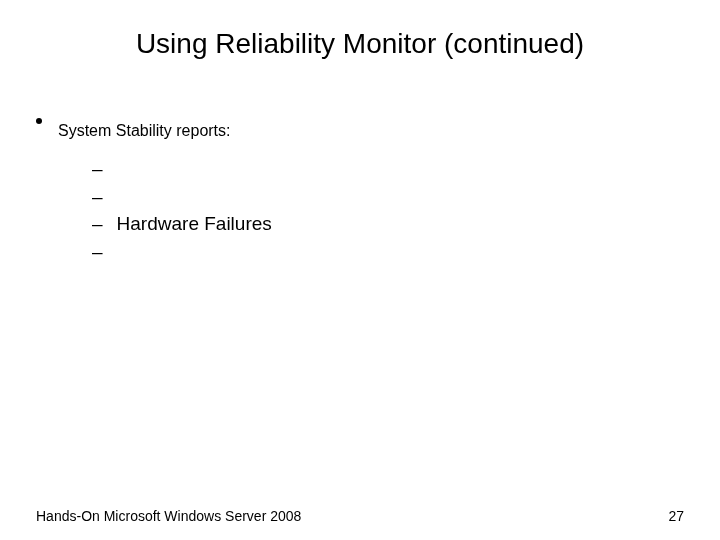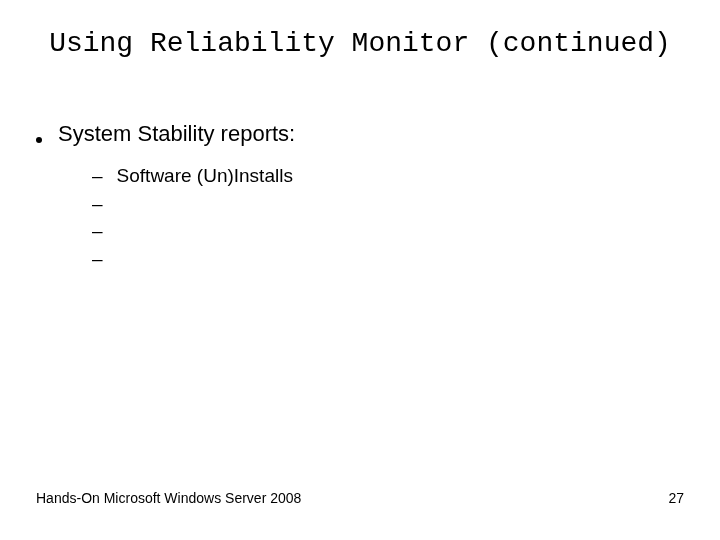--- a/index.html
+++ b/index.html
@@ -15,30 +15,29 @@
       position: relative;
       color: #000000;
     }
     .slide-title {
       font-size: 28px;
       font-weight: normal;
       text-align: center;
       padding-top: 28px;
       padding-left: 40px;
       padding-right: 40px;
-      font-family: Liberation Mono, monospace;
     }
     .content {
       padding-top: 62px;
       padding-left: 36px;
     }
     .bullet-l1 {
       display: flex;
-      align-items: flex-end;
-      font-size: 22px;
+      align-items: flex-start;
+      font-size: 16px;
       margin-bottom: 16px;
     }
     .bullet-l1 .dot {
       width: 6px;
       height: 6px;
       background: #000;
       border-radius: 50%;
       display: inline-block;
       margin-right: 16px;
       position: relative;
@@ -52,21 +51,21 @@
       align-items: baseline;
       font-size: 19px;
       line-height: 1.35;
       margin-bottom: 2px;
     }
     .bullet-l2 .dash {
       margin-right: 14px;
     }
     .footer {
       position: absolute;
-      bottom: 34px;
+      bottom: 16px;
       left: 36px;
       right: 36px;
       display: flex;
       justify-content: space-between;
       font-size: 14px;
       color: #000;
     }
   </style>
 </head>
 <body>
@@ -74,27 +73,27 @@
 <h1 class="slide-title">Using Reliability Monitor (continued)</h1>
 
 <div class="content">
   <div class="bullet-l1">
     <span class="dot"></span>
     <span>System Stability reports:</span>
   </div>
   <div class="sub-list">
     <div class="bullet-l2">
       <span class="dash">–</span>
-      <span>Software (Un)Installs</span>
     </div>
     <div class="bullet-l2">
       <span class="dash">–</span>
     </div>
     <div class="bullet-l2">
       <span class="dash">–</span>
+      <span>Hardware Failures</span>
     </div>
     <div class="bullet-l2">
       <span class="dash">–</span>
     </div>
   </div>
 </div>
 
 <div class="footer">
   <span>Hands-On Microsoft Windows Server 2008</span>
   <span>27</span>

